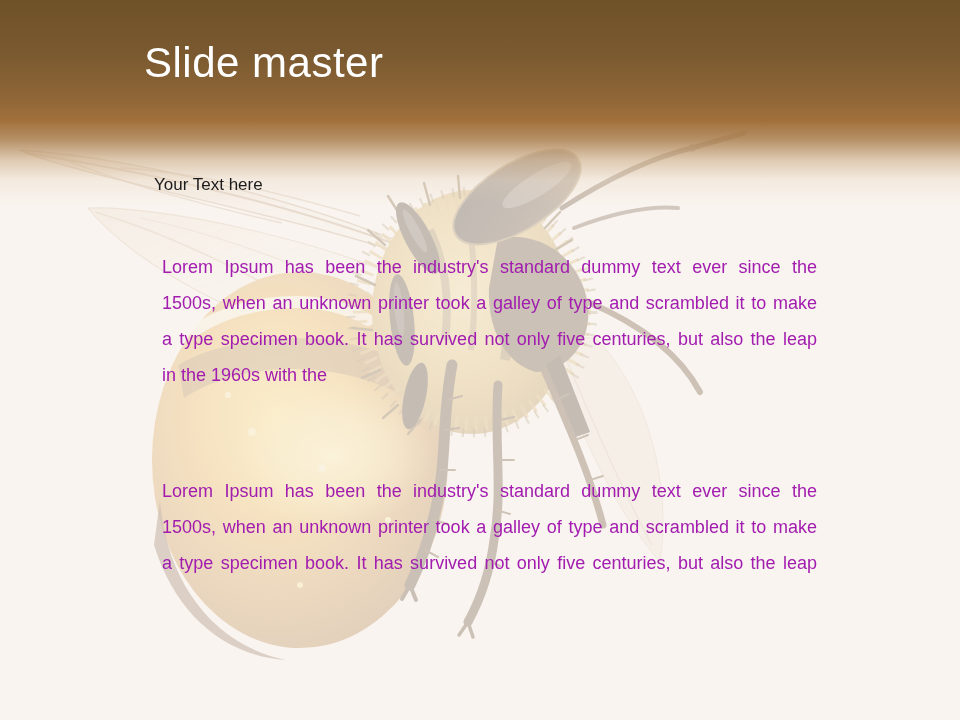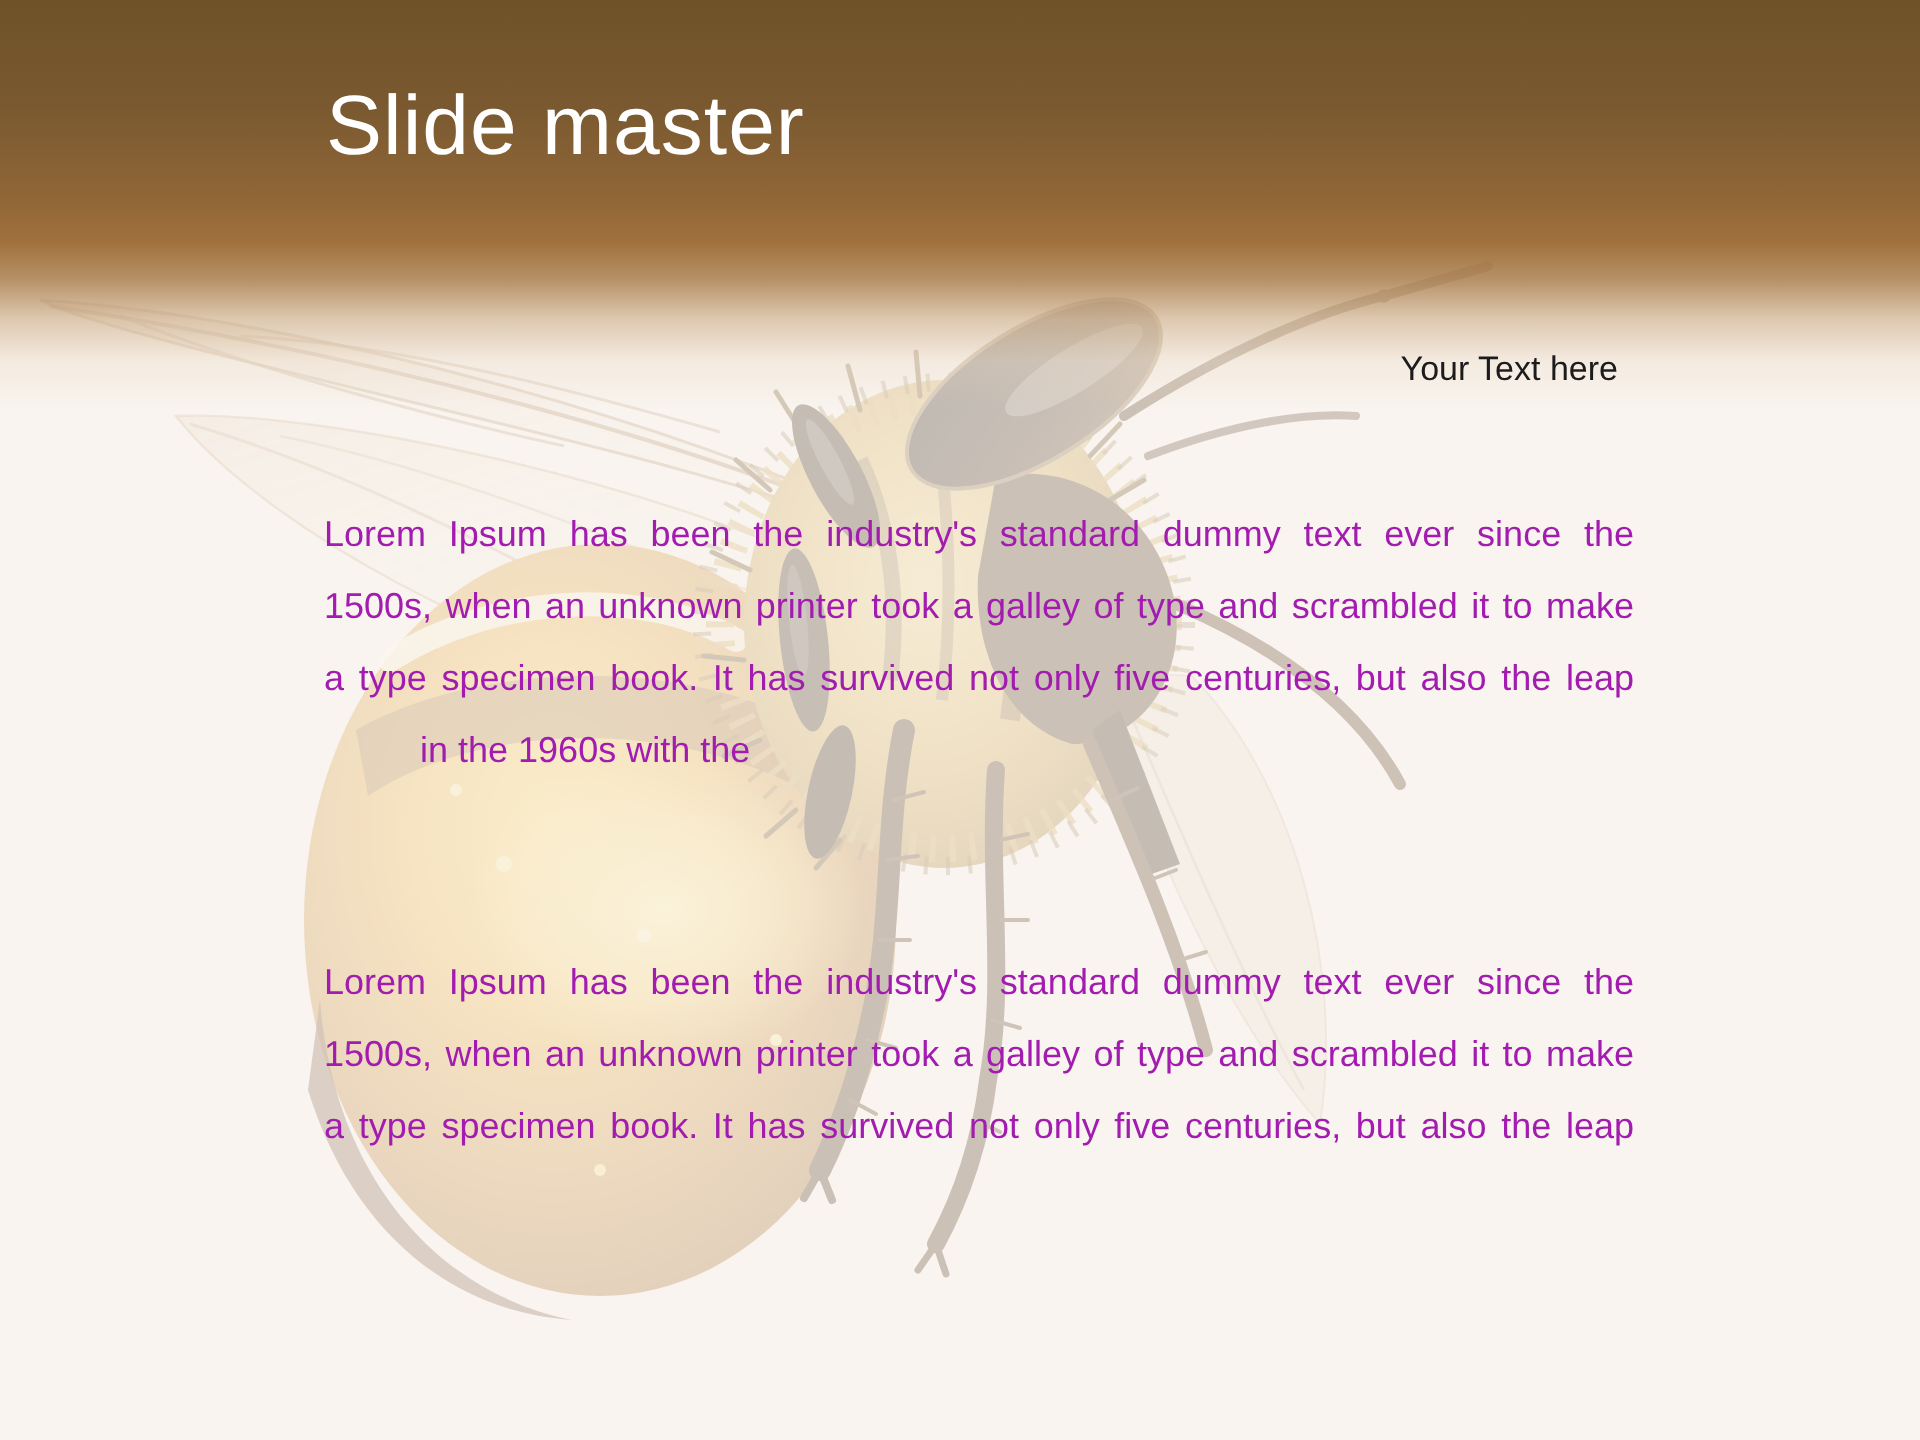--- a/index.html
+++ b/index.html
@@ -25,42 +25,41 @@
       #8f6637 48%,
       #a1713c 59%,
       rgba(167,122,72,0.82) 68%,
       rgba(197,162,120,0.52) 78%,
       rgba(228,206,178,0.25) 88%,
       rgba(249,244,239,0) 100%);
   }
   .slide-title{
     position:absolute;left:144px;top:38px;
     font-size:42px;line-height:1.2;letter-spacing:0.5px;
-    color:#ffffff;font-weight:400;white-space:nowrap;margin-left:19px;
+    color:#ffffff;font-weight:400;white-space:nowrap;
   }
   .subtitle{
     position:absolute;left:154px;top:167px;width:655px;
-    font-size:17px;line-height:36px;color:#1c1c1c;text-align:right;
+    font-size:17px;line-height:36px;color:#1c1c1c;
   }
   .para{
     position:absolute;left:162px;width:655px;
     font-size:18px;line-height:36px;color:#a21caf;
   }
   .para-1{top:249px;}
   .para-2{top:473px;}
   .line{
     width:100%;
     text-align:justify;
     text-align-last:justify;
     white-space:normal;
   }
   .line.last{
     text-align:left;
     text-align-last:left;
-    margin-left:48px;
   }
 </style>
 </head>
 <body>
 
 <div class="slide">
 
   <svg class="bee-watermark" viewBox="0 0 960 720" xmlns="http://www.w3.org/2000/svg" aria-hidden="true">
     <defs>
       <linearGradient id="wingG" x1="0" y1="0" x2="1" y2="1">

